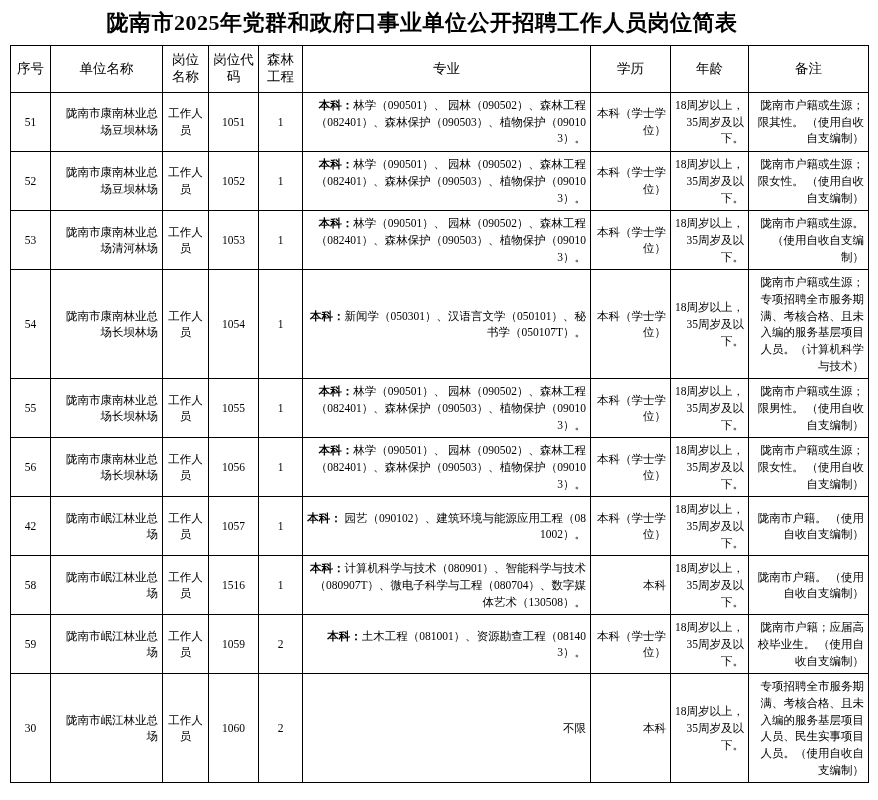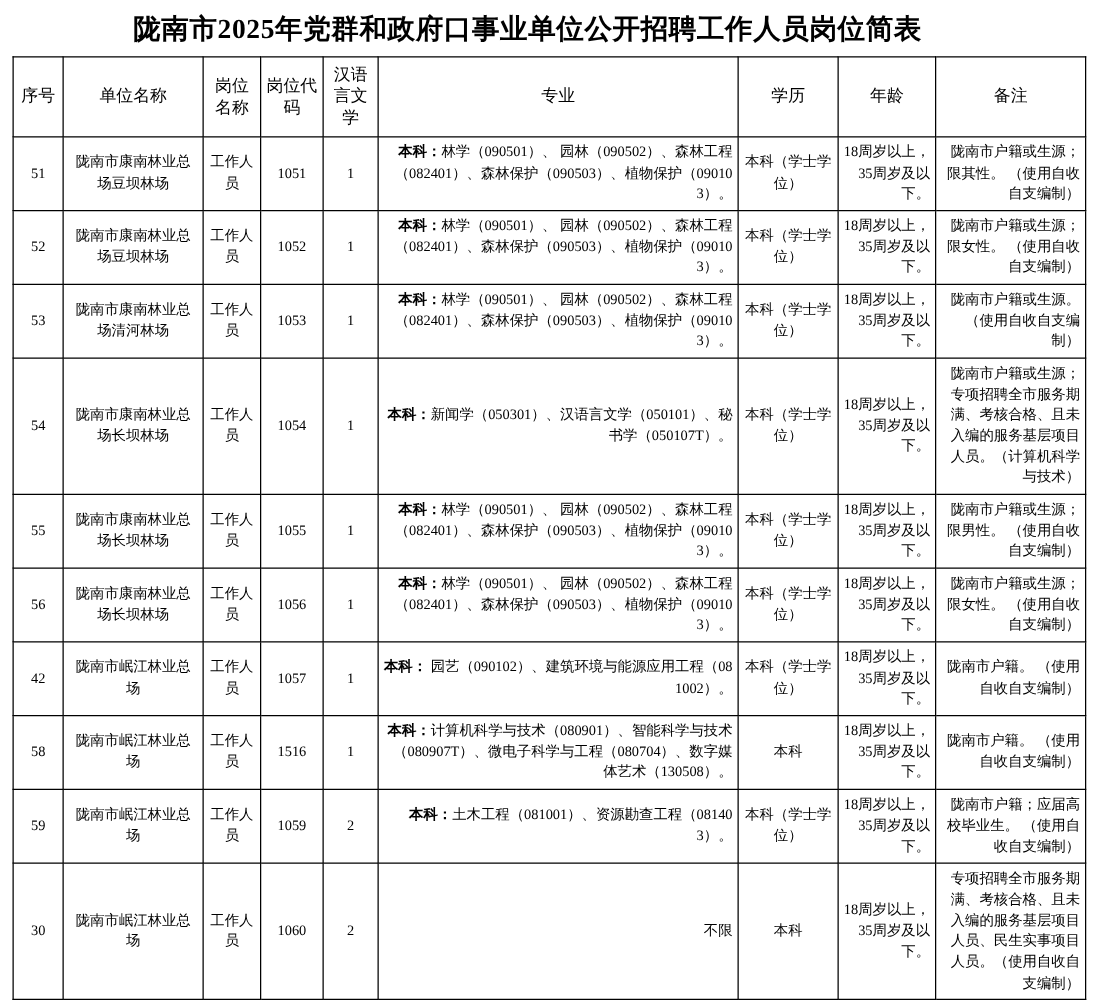--- a/index.html
+++ b/index.html
@@ -55,21 +55,21 @@
   col.c-num    { width: 44px; }
   col.c-major  { width: 288px; }
   col.c-edu    { width: 80px; }
   col.c-age    { width: 78px; }
   col.c-remark { width: 120px; }
 
   td.no, td.post, td.code, td.num {
     text-align: center;
   }
   td.unit, td.edu {
-    text-align: center;
+    text-align: right;
   }
   td.major, td.remark {
     text-align: right;
   }
   td.age {
     text-align: right;
     padding-left: 5px;
   }
   .b { font-weight: bold; }
 </style>
@@ -91,21 +91,21 @@
         <col class="c-edu">
         <col class="c-age">
         <col class="c-remark">
     </colgroup>
     <thead>
       <tr>
         <th>序号</th>
         <th>单位名称</th>
         <th>岗位名称</th>
         <th>岗位代码</th>
-        <th>汉语言文学</th>
+        <th>森林工程</th>
         <th>专业</th>
         <th>学历</th>
         <th>年龄</th>
         <th>备注</th>
       </tr>
     </thead>
     <tbody id="jobs-body">
         <tr>
           <td class="no">51</td>
           <td class="unit">陇南市康南林业总场豆坝林场</td>

